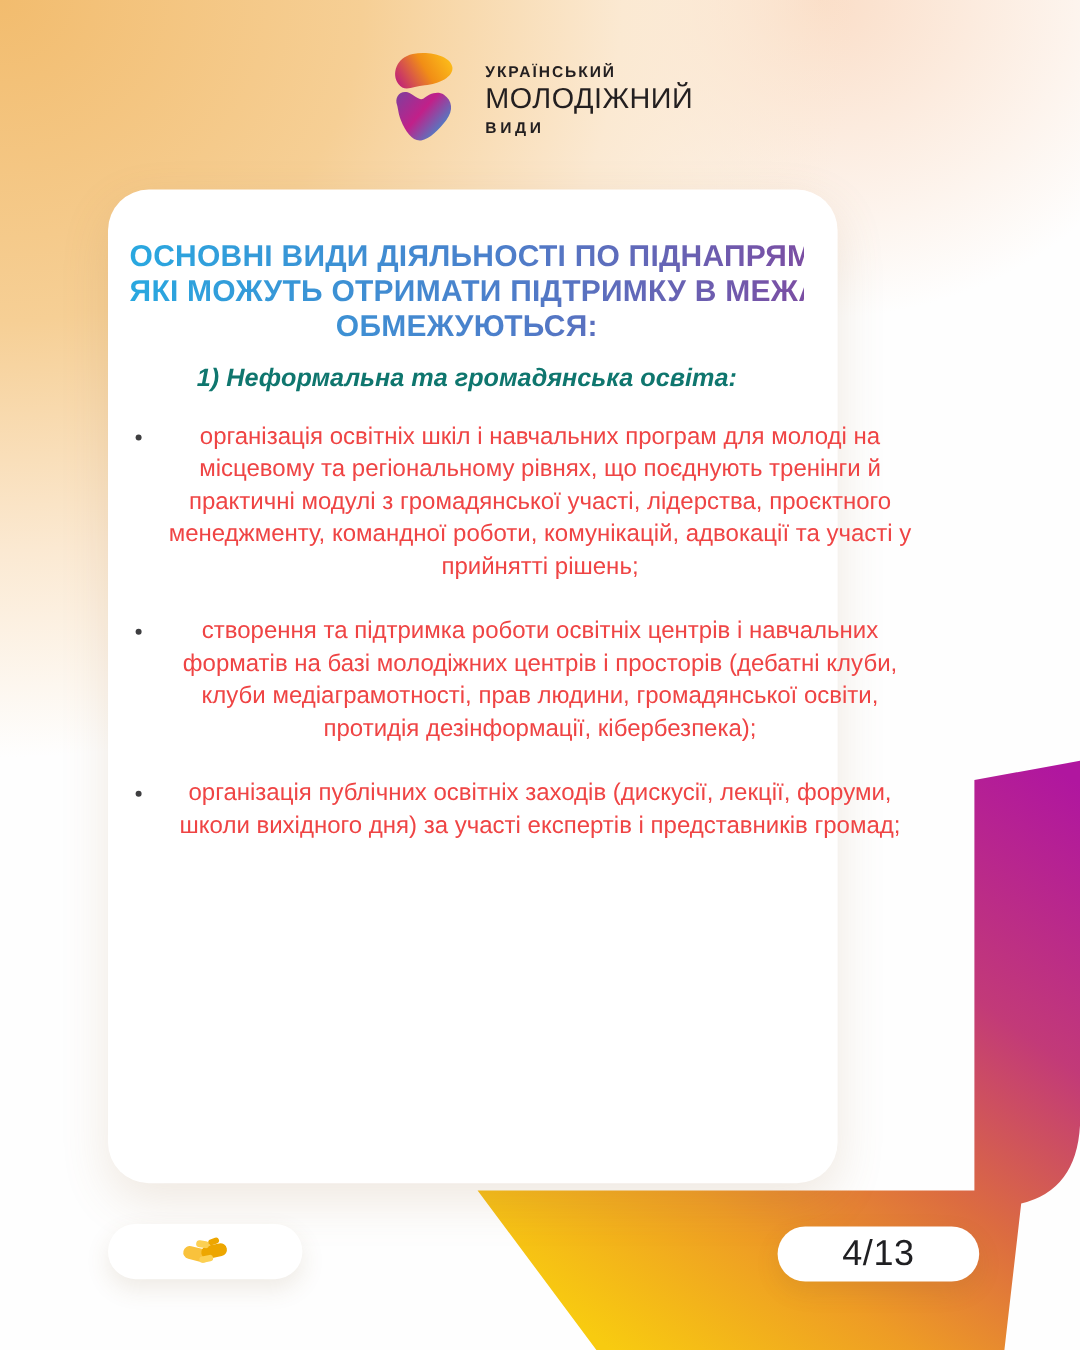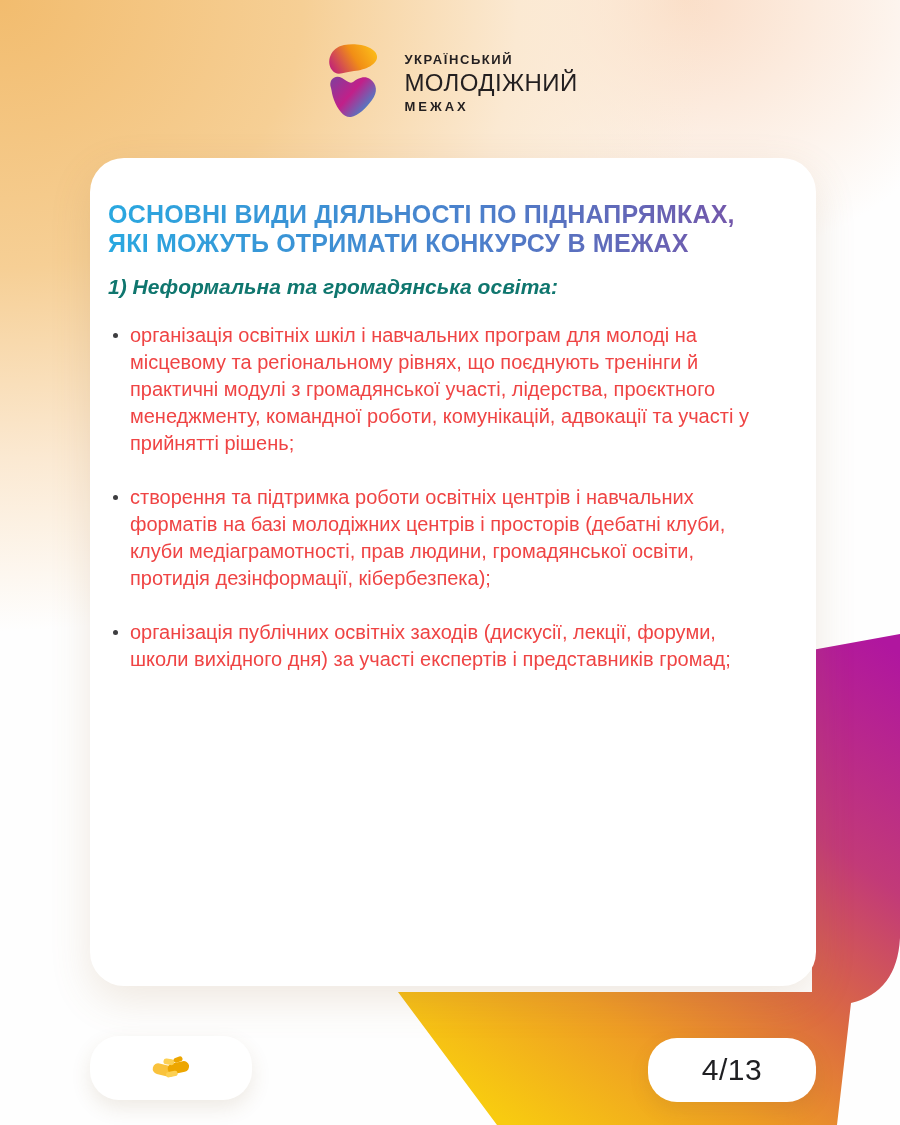--- a/index.html
+++ b/index.html
@@ -20,25 +20,26 @@
   
   .logo { position:absolute; top:38px; left:0; width:900px; display:flex; justify-content:center; align-items:center; gap:16px; z-index:3; }
   .logo-mark { width:66px; height:90px; }
   .logo-text { display:flex; flex-direction:column; color:#231F20; }
   .logo-line1 { font-size:13px; font-weight:bold; letter-spacing:1.6px; }
   .logo-line2 { font-size:24px; font-weight:normal; letter-spacing:0.4px; margin-top:2px; }
   .logo-line3 { font-size:13px; font-weight:bold; letter-spacing:3px; margin-top:2px; }
 
   
   .card {
-    position:absolute; left:90px; top:158px; width:726px; height:828px;
+    position:absolute; left:90px; top:158px; width:608px; height:828px;
     background:#FFFFFF; border-radius:34px;
     box-shadow:0 14px 40px rgba(160,120,70,0.16);
     padding:42px 28px 0 18px;
     z-index:2;
+    text-align:center;
   }
   .heading {
     background:linear-gradient(90deg,#29A8E0 0%, #4C7FCB 55%, #7B4EA3 100%);
     -webkit-background-clip:text; background-clip:text;
     -webkit-text-fill-color:transparent; color:transparent;
     font-weight:bold; font-size:25px; line-height:29px; letter-spacing:0.2px;
   }
   .heading .hline { white-space:nowrap; }
   .subtitle {
     margin-top:17px;
@@ -50,23 +51,23 @@
     position:relative; padding-left:22px; margin-bottom:27px;
     font-size:20px; line-height:27px; color:#ef4444;
   }
   .bullets li .dot {
     position:absolute; left:5px; top:11px; width:5px; height:5px;
     border-radius:50%; background:#3E3E40;
   }
 
   
   .pill {
-    position:absolute; height:64px; background:#FFFFFF; border-radius:29px;
+    position:absolute; height:46px; background:#FFFFFF; border-radius:29px;
     box-shadow:0 8px 20px rgba(120,90,40,0.12);
-    display:flex; align-items:center; justify-content:center; z-index:4;margin-top:16px;
+    display:flex; align-items:center; justify-content:center; z-index:4;
   }
   .pill-handshake { left:90px; top:1020px; width:162px; }
   .pill-page { left:648px; top:1022px; width:168px; }
   .page-label { font-size:30px; color:#1F1F22; letter-spacing:0.5px; }
   .handshake { width:40px; height:40px; }
 </style>
 </head>
 <body>
 
 <svg class="ribbon-svg" viewBox="0 0 900 1125" aria-hidden="true">
@@ -95,28 +96,29 @@
         <stop offset="0.45" stop-color="#C12089"></stop>
         <stop offset="1" stop-color="#1BA8E0"></stop>
       </linearGradient>
     </defs>
     <path d="M10,32 C4,24 8,10 22,7 C36,4 54,9 55,18 C56,26 44,32 32,33 C22,34 15,39 10,32 Z" fill="url(#petalTop)"></path>
     <path d="M9,50 C6,42 13,36 20,40 C25,43 28,46 31,44 C35,41 42,37 48,41 C55,46 56,54 50,62 C44,70 36,78 29,79 C22,80 16,72 12,62 C10,57 10,54 9,50 Z" fill="url(#petalBottom)"></path>
   </svg>
   <div class="logo-text">
     <span class="logo-line1">УКРАЇНСЬКИЙ</span>
     <span class="logo-line2">МОЛОДІЖНИЙ</span>
-    <span class="logo-line3">МЕЖАХ</span>
+    <span class="logo-line3">ВИДИ</span>
   </div>
 </div>
 
 <div class="card">
   <div class="heading">
     <div class="hline">ОСНОВНІ ВИДИ ДІЯЛЬНОСТІ ПО ПІДНАПРЯМКАХ,</div>
-    <div class="hline">ЯКІ МОЖУТЬ ОТРИМАТИ КОНКУРСУ В МЕЖАХ</div>
+    <div class="hline">ЯКІ МОЖУТЬ ОТРИМАТИ ПІДТРИМКУ В МЕЖАХ</div>
+    <div class="hline">ОБМЕЖУЮТЬСЯ:</div>
   </div>
 
   <div class="subtitle">1) Неформальна та громадянська освіта:</div>
 
   <ul class="bullets">
     <li>
       <span class="dot"></span>
       <span>організація освітніх шкіл і навчальних програм для молоді на місцевому та регіональному рівнях, що поєднують тренінги й практичні модулі з громадянської участі, лідерства, проєктного менеджменту, командної роботи, комунікацій, адвокації та участі у прийнятті рішень;</span>
     </li>
     <li>

